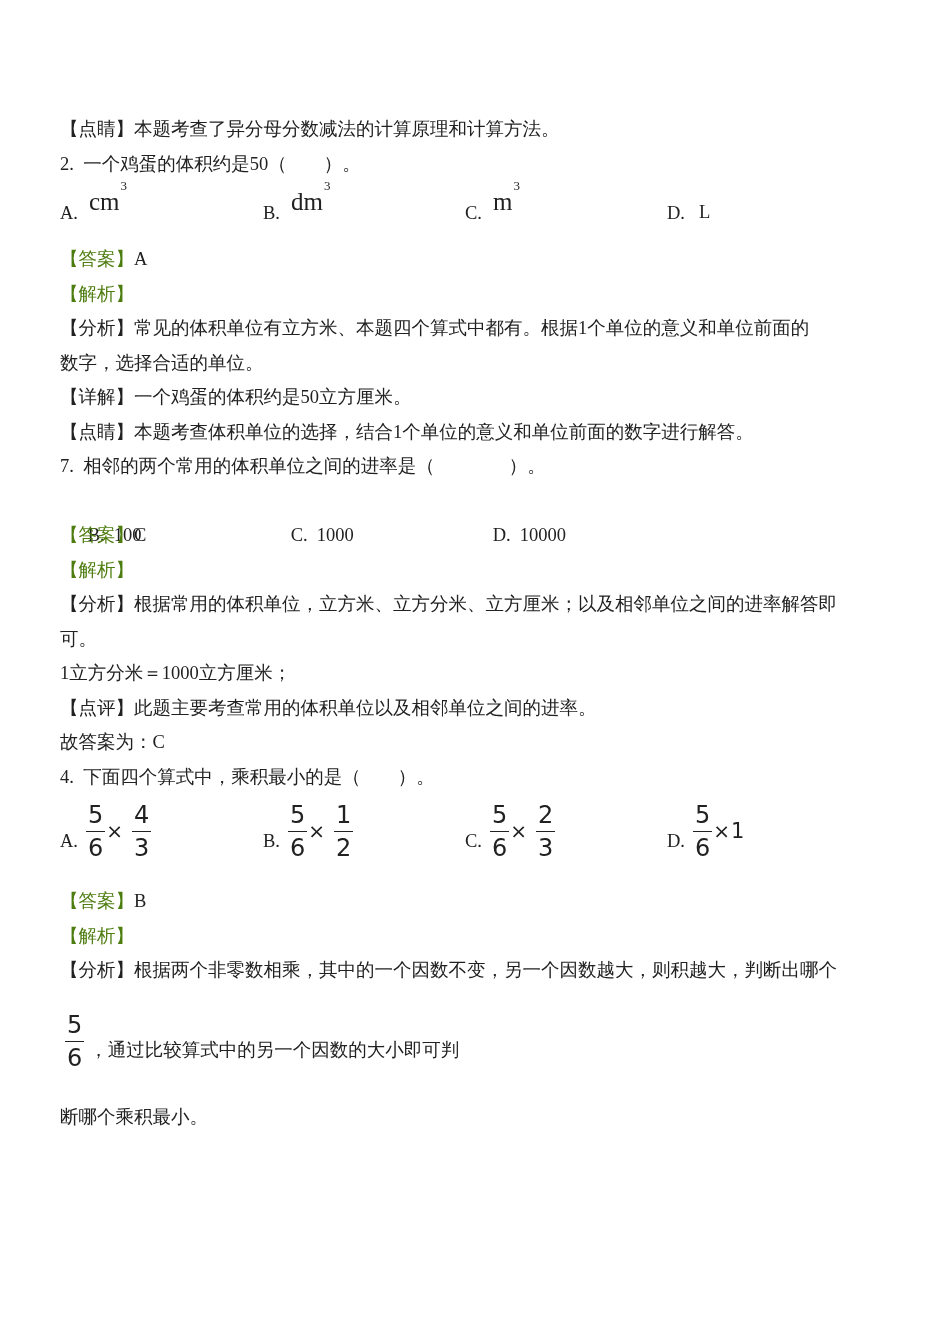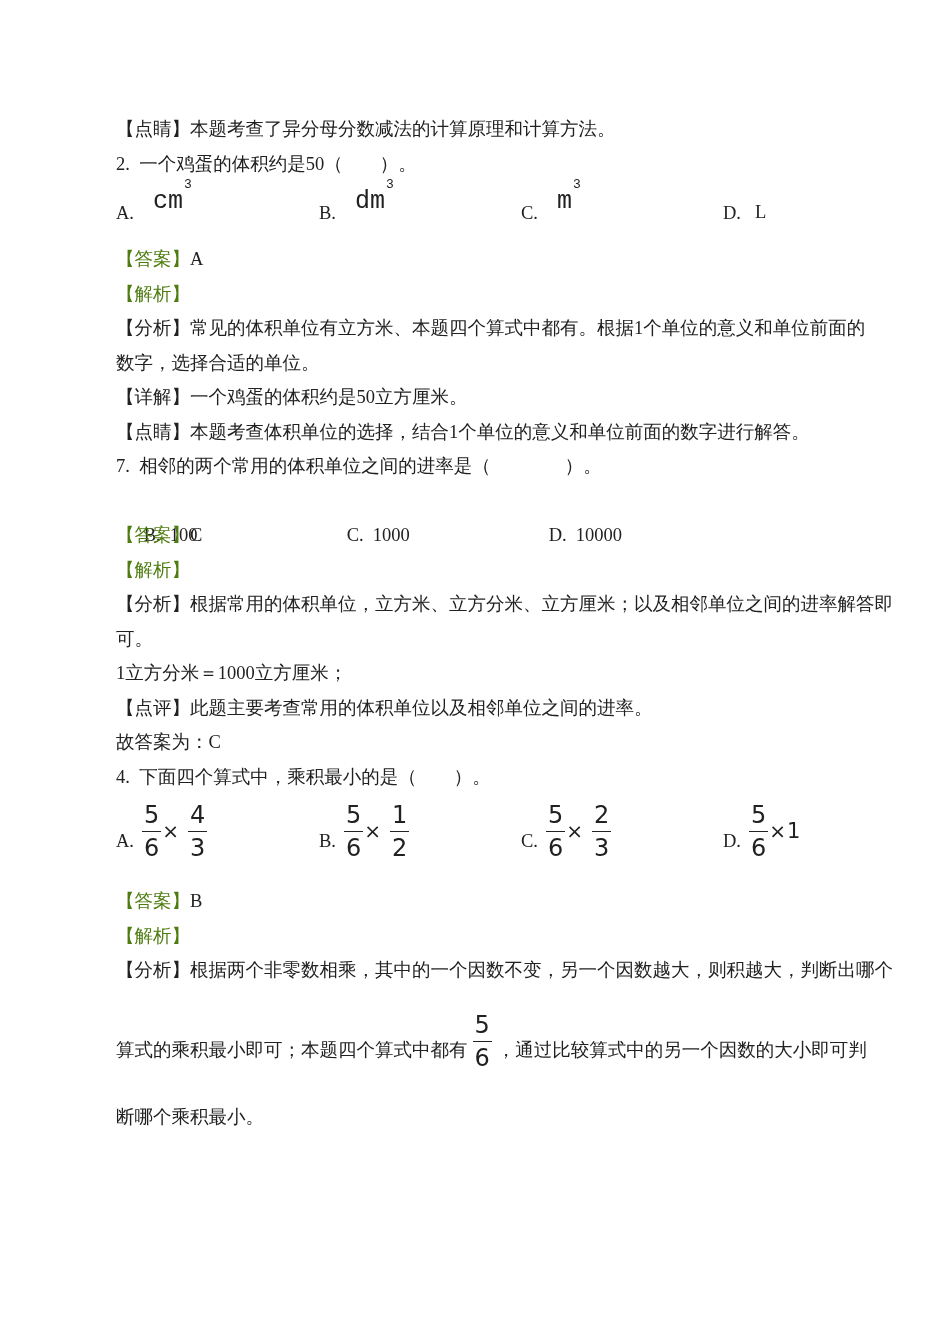--- a/index.html
+++ b/index.html
@@ -4,21 +4,21 @@
 <style>
   * { box-sizing: border-box; }
   html, body { margin: 0; padding: 0; }
   body {
     width: 950px; height: 1344px;
     background: #ffffff;
     color: #212121;
     font-family: "Liberation Serif", "DejaVu Serif", serif;
     overflow: hidden;
   }
-  .page { padding: 112px 128px 0 116px; }
+  .page { padding: 112px 128px 0 60px; }
 
   .line {
     margin: 0;
     font-size: 18.5px;
     line-height: 34.5px;
     white-space: pre;
   }
   .blue { color: #4d7c0f; }
 
   
@@ -32,23 +32,23 @@
   
   .text-row { height: 34.5px; }
   .text-row .cell { display: block; font-size: 18.5px; line-height: 34.5px; white-space: pre; }
   .text-row .opt-value { margin-left: 9px; }
 
   
   .eq-row { height: 61px; }
   .eq-row .cell { align-items: flex-end; padding-bottom: 20px; }
   .eq-row .opt-letter { line-height: 1; }
   .unit {
-    font-family: Liberation Mono, monospace;
+    font-family: Liberation Serif, serif;
     font-size: 25px; line-height: 1;
-    margin-left: 19px; margin-bottom: 8px;
+    margin-left: 11px; margin-bottom: 8px;
   }
   .unit sup { font-size: 13px; line-height: 0; position: relative; top: -11px; left: 1px; }
   .plain-unit { margin-left: 14px; font-size: 18.5px; line-height: 1; margin-bottom: 1px; }
 
   
   .frac-row { height: 90px; }
   .frac-row .cell { align-items: center; height: 62px; margin-top: 6px; }
   .frac-row .opt-letter { position: relative; top: 10px; line-height: 1; }
   .frac {
     display: inline-block; text-align: center;
@@ -175,20 +175,19 @@
       <span class="times">×</span>
       <span class="whole">1</span>
     </div>
   </div>
 
   <p class="line"><span class="blue">【答案】</span><span>B</span></p>
   <p class="line"><span class="blue">【解析】</span></p>
   <p class="line">【分析】根据两个非零数相乘，其中的一个因数不变，另一个因数越大，则积越大，判断出哪个</p>
 
   <div class="frac-line">
-    <span class="ft">算式的乘积最小即可；本题四个算式中都有</span>
     <span class="frac"><span class="num">5</span><span class="den">6</span></span>
     <span class="ft">，通过比较算式中的另一个因数的大小即可判</span>
   </div>
 
   <p class="line">断哪个乘积最小。</p>
 
 </div>
 
 </body></html>

